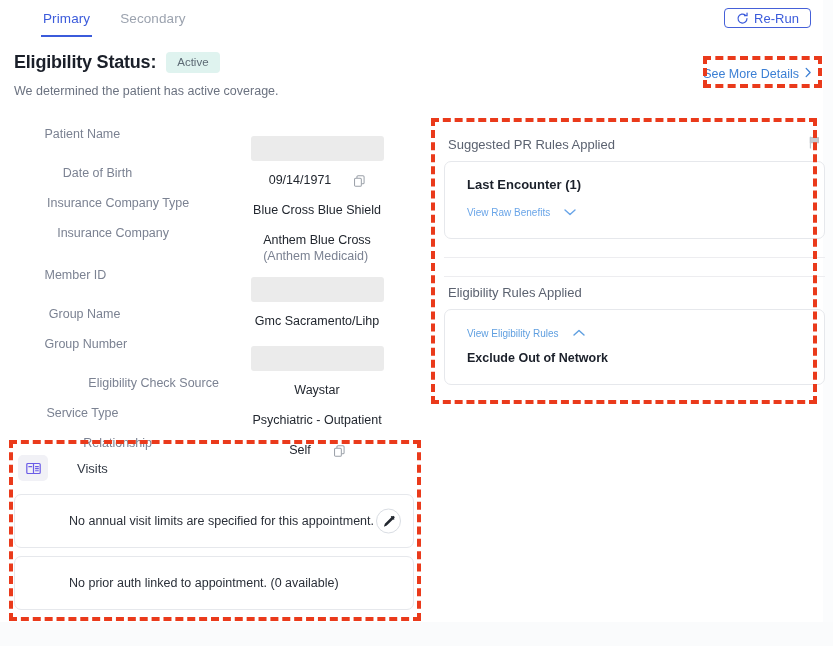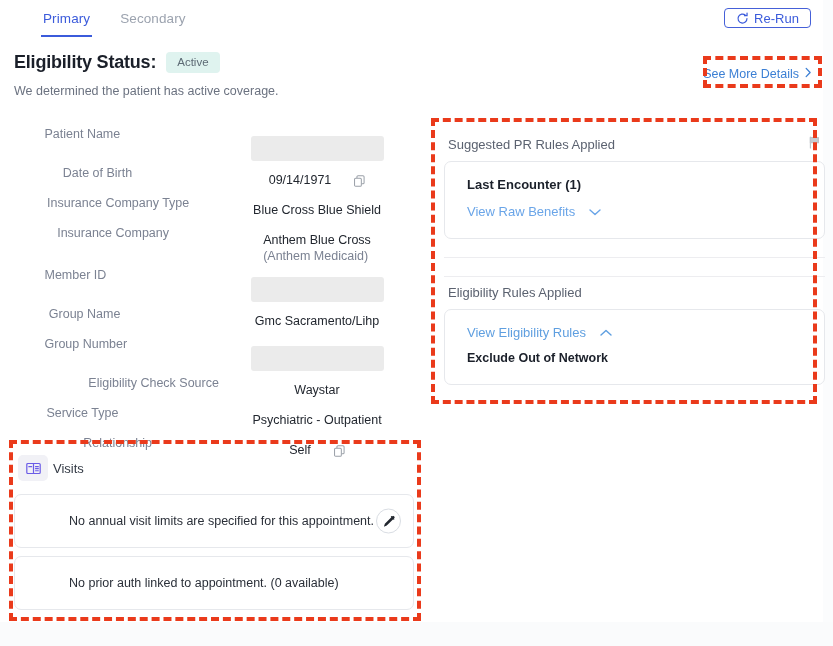--- a/index.html
+++ b/index.html
@@ -167,21 +167,21 @@
   
   .visits {
     position: absolute;
     left: 14px;
     top: 450px;
     width: 400px;
   }
   .visits-head {
     display: flex;
     align-items: center;
-    gap: 5px;
+    gap: 29px;
     height: 36px;
     padding-left: 4px;
   }
   .book-chip {
     width: 30px; height: 26px;
     background: #f1f1f6;
     border-radius: 5px;
     display: flex; align-items: center; justify-content: center;
   }
   .visits-label { font-size: 13px; color: #333a45; }
@@ -237,21 +237,21 @@
     background: #fff;
     padding: 15px 22px 19px 22px;
   }
   .rcard-title {
     font-size: 13px;
     font-weight: bold;
     color: #1b202a;
     margin-bottom: 12px;
   }
   .rlink {
-    font-size: 13px;
+    font-size: 10px;
     color: #6aa5e8;
     display: inline-flex;
     align-items: flex-end;
     gap: 14px;
     cursor: pointer;
   }
   .rlink.darker { color: #5f9fe0; }
   .rdivider {
     border-top: 1px solid #ededf0;
     margin-top: 18px;

